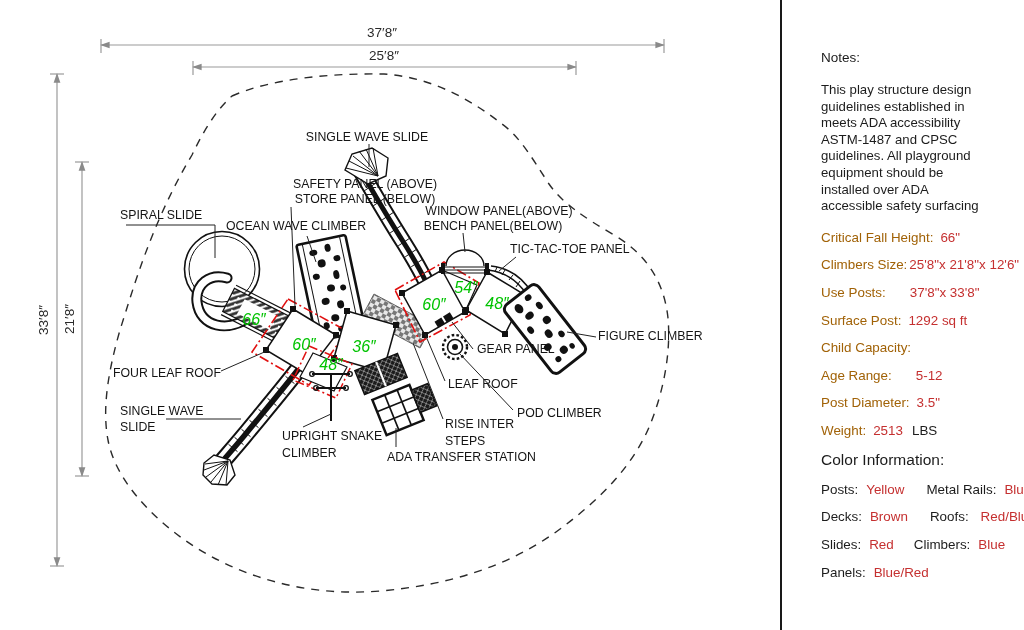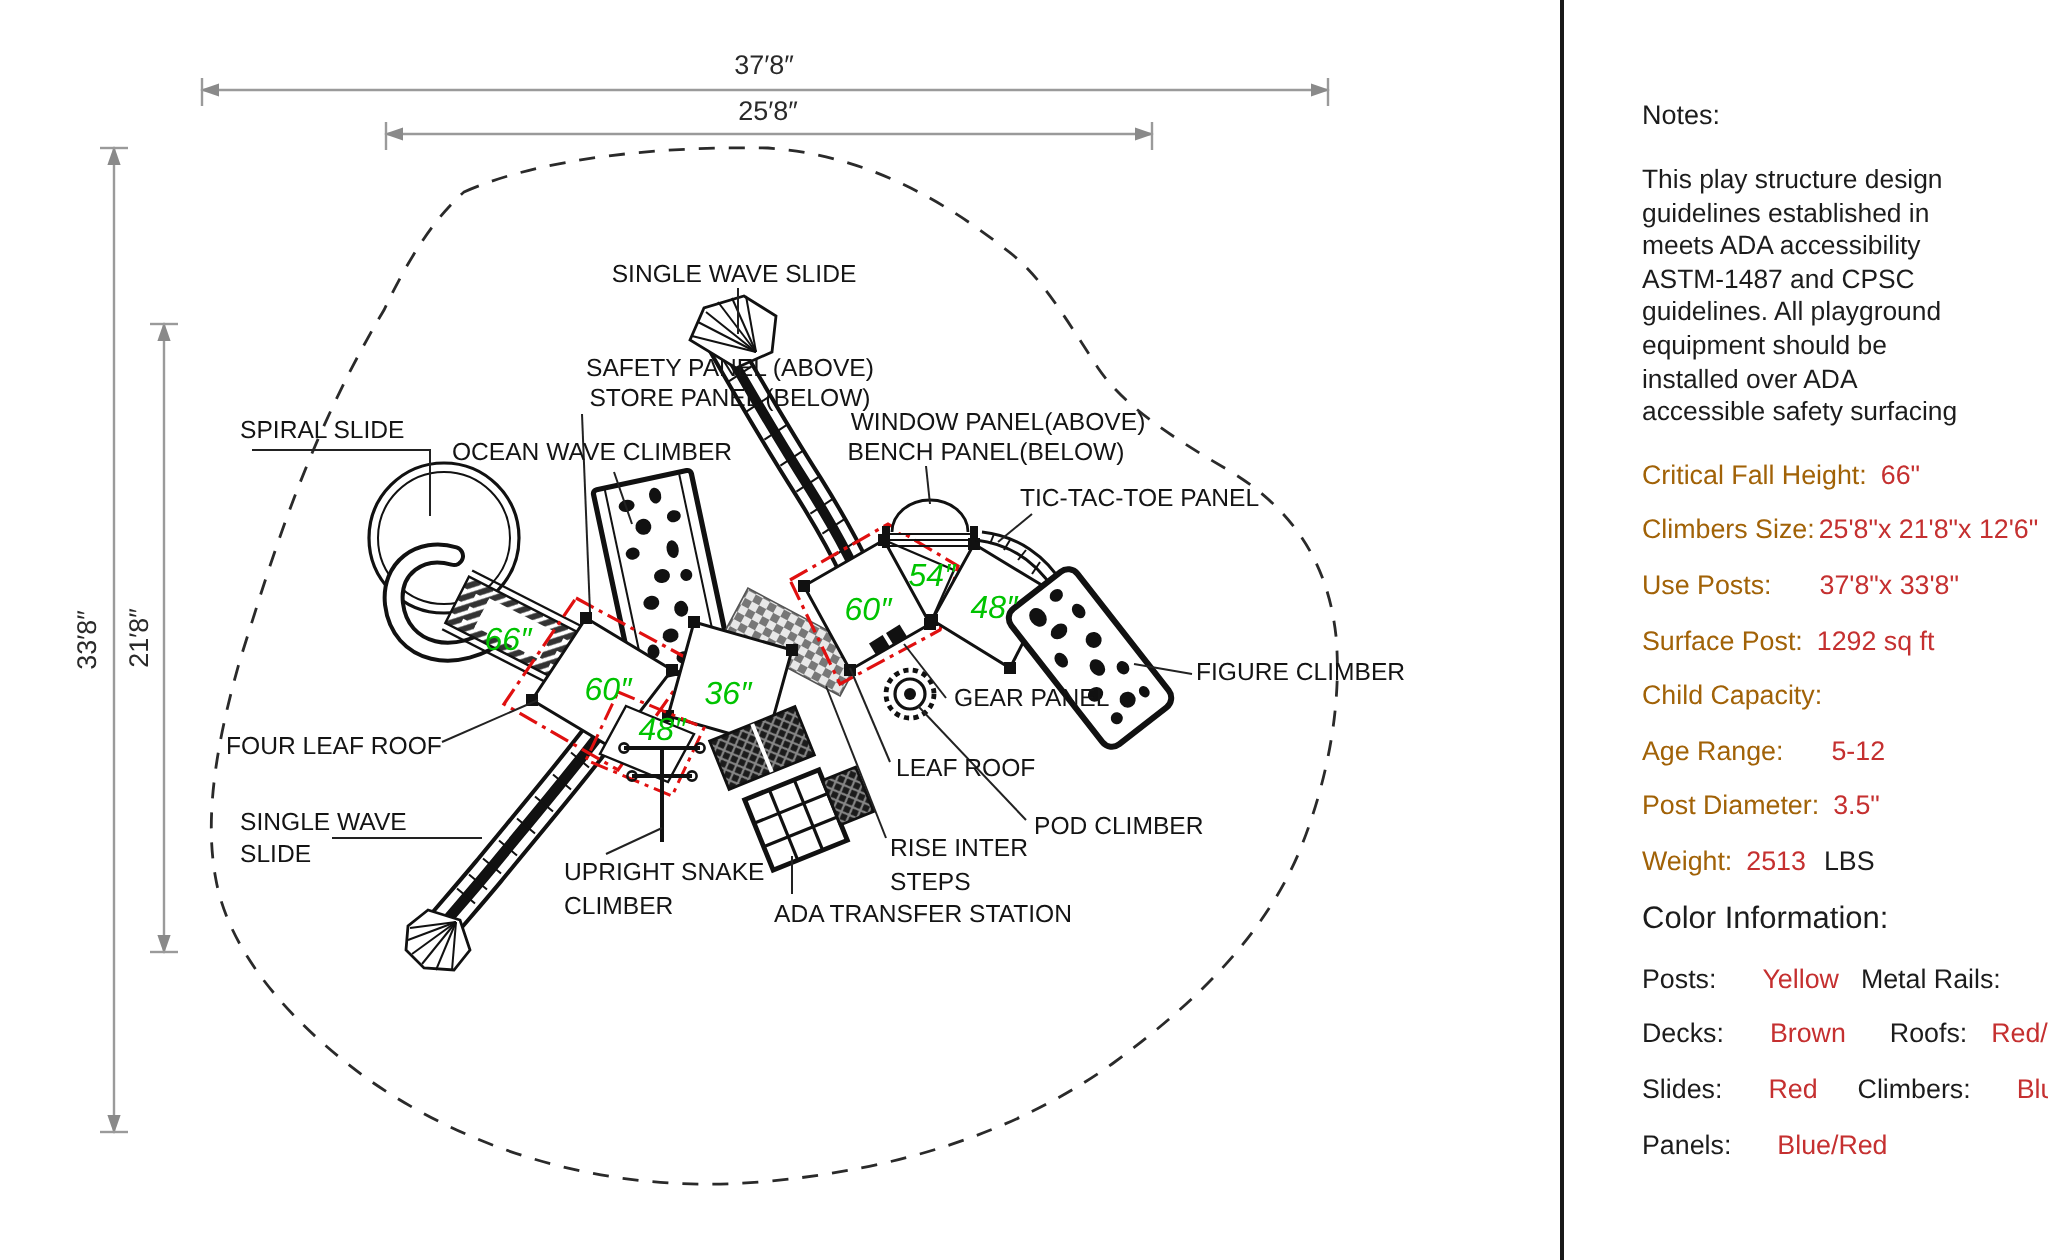--- a/index.html
+++ b/index.html
@@ -11,22 +11,22 @@
   .notes-title{font-size:13.5px;margin:0 0 17px 0;}
   .para{margin:0 0 15px 0;}
   .para div{font-size:13.2px;line-height:16.6px;white-space:nowrap;}
   .spec-row{font-size:13.4px;margin-bottom:12.6px;white-space:nowrap;}
   .spec-label{color:#a16207;}
   .spec-value{color:#c53030;margin-left:7px;}
   .spec-row.gap-lg .spec-value{margin-left:24px;}
   .spec-suffix{color:#1c1c1c;margin-left:9px;}
   .color-title{font-size:15.5px;margin:1px 0 13px 0;}
   .color-row{font-size:13.4px;margin-bottom:12.8px;white-space:nowrap;}
-  .color-row .v{color:#c53030;margin-left:23px;}
-  .color-row .l2{margin-left:11px;}
+  .color-row .v{color:#c53030;margin-left:8px;}
+  .color-row .l2{margin-left:22px;}
   svg text{font-family:"Liberation Sans",sans-serif;fill:#141414;}
   .lbl{font-size:12.3px;}
   .dim{font-size:13.5px;fill:#2a2a2a;}
   .deck{font-size:16px;font-style:italic;fill:#00c300;font-weight:500;}
 </style>
 </head>
 <body>
 
 <svg id="diagram" width="782" height="630" viewBox="0 0 782 630">
   <defs>

